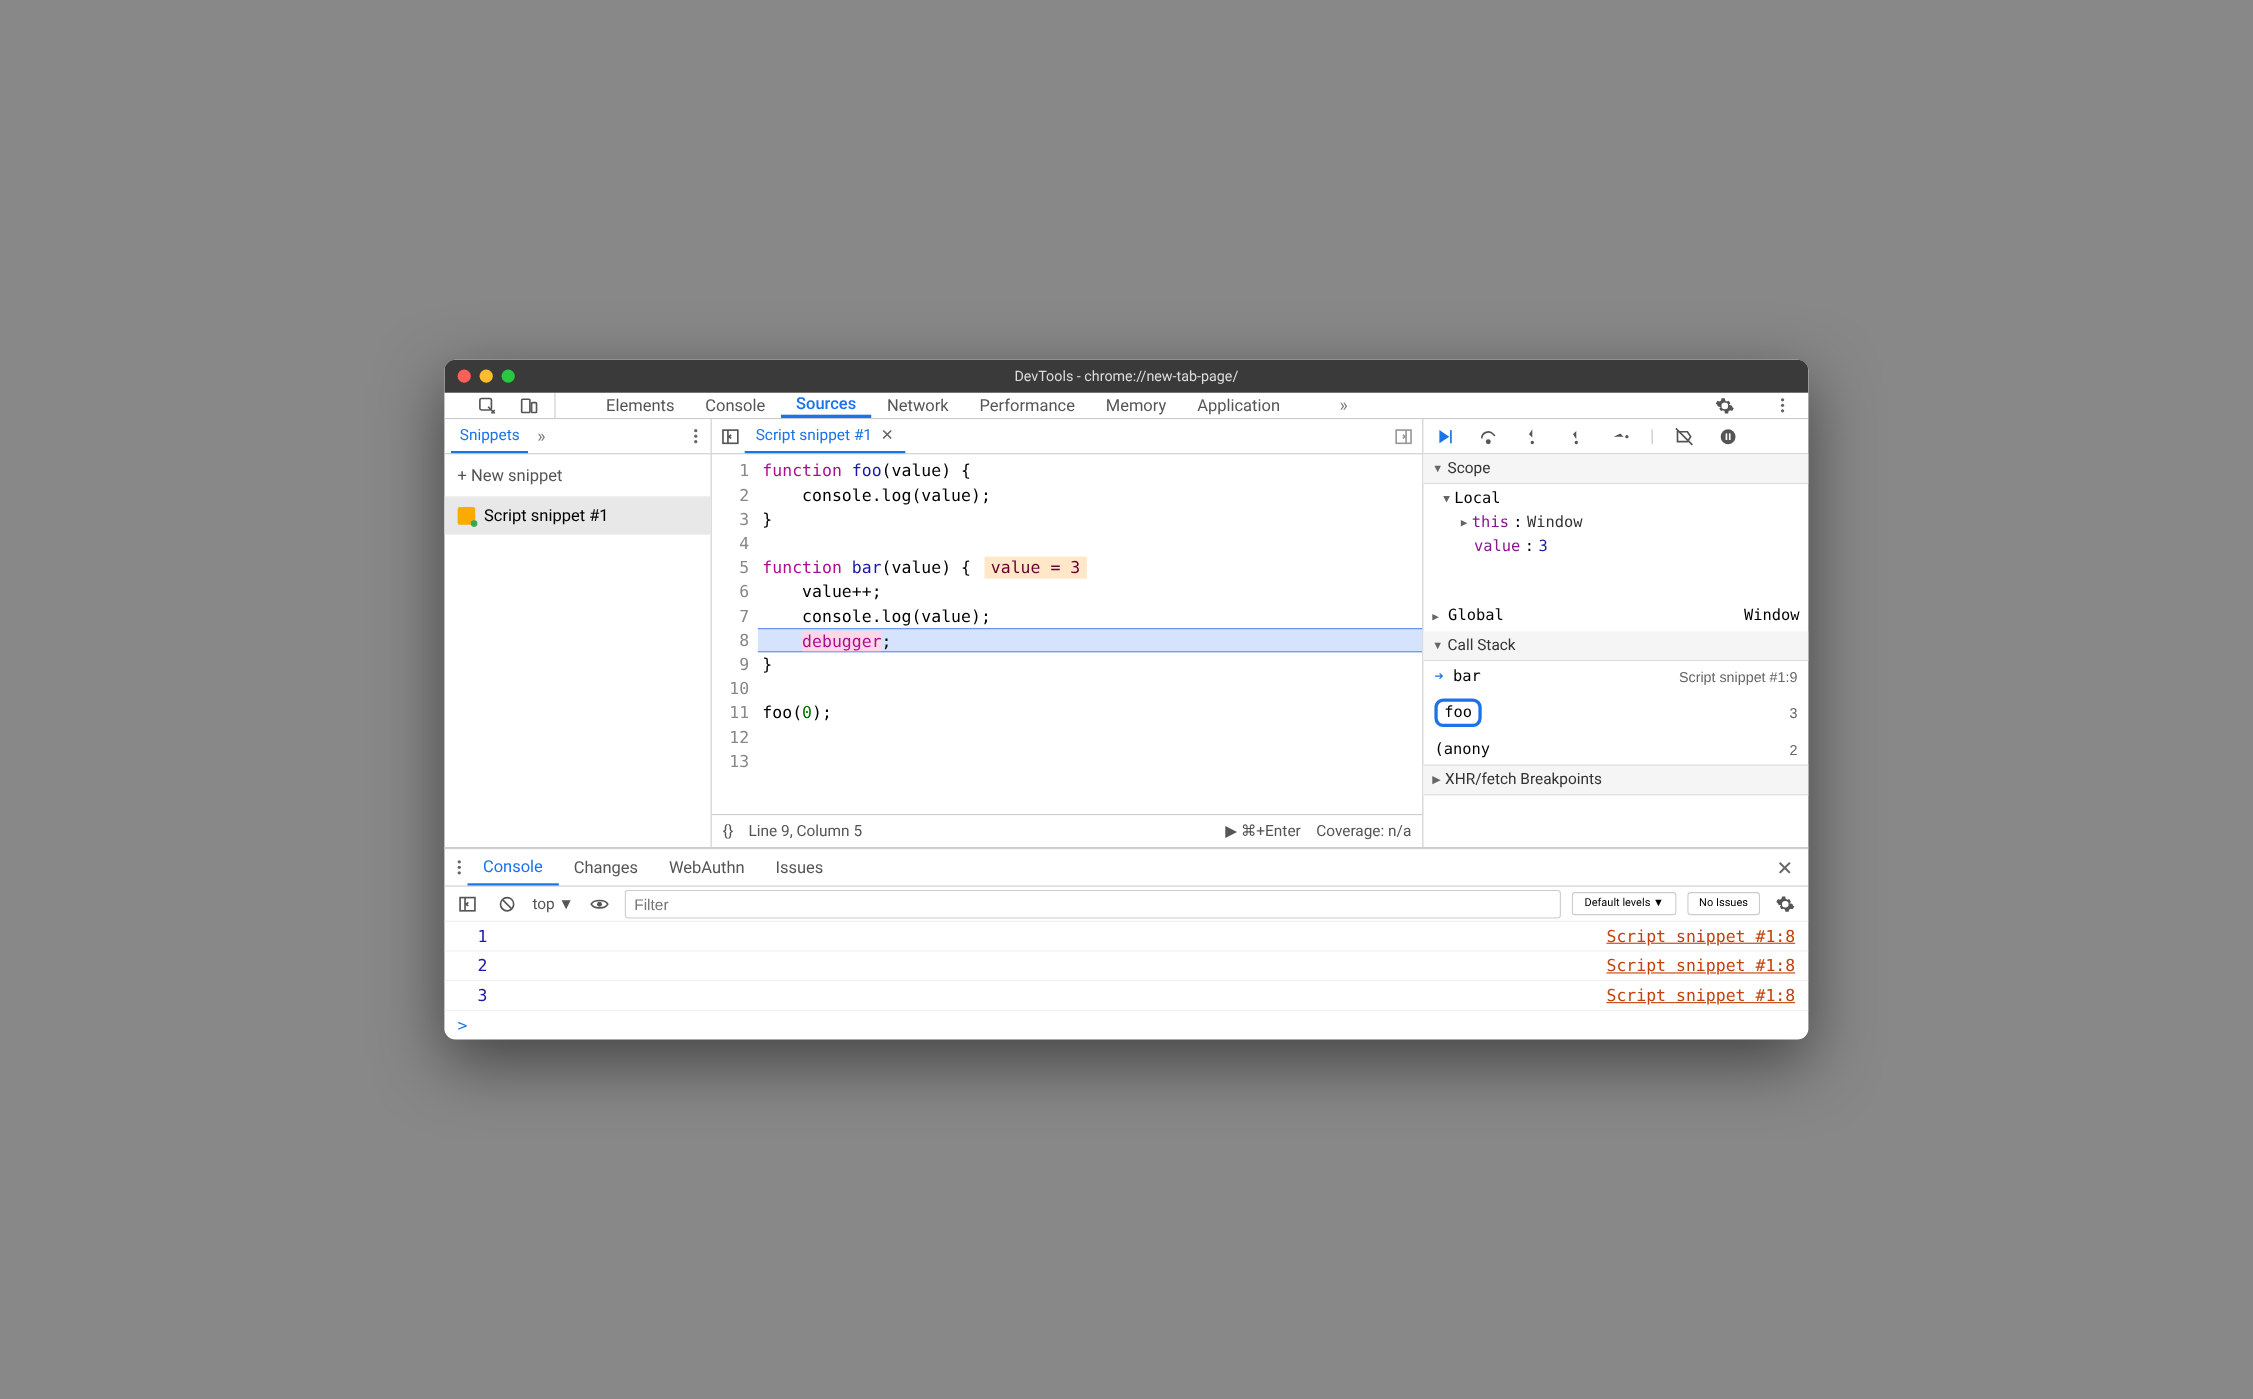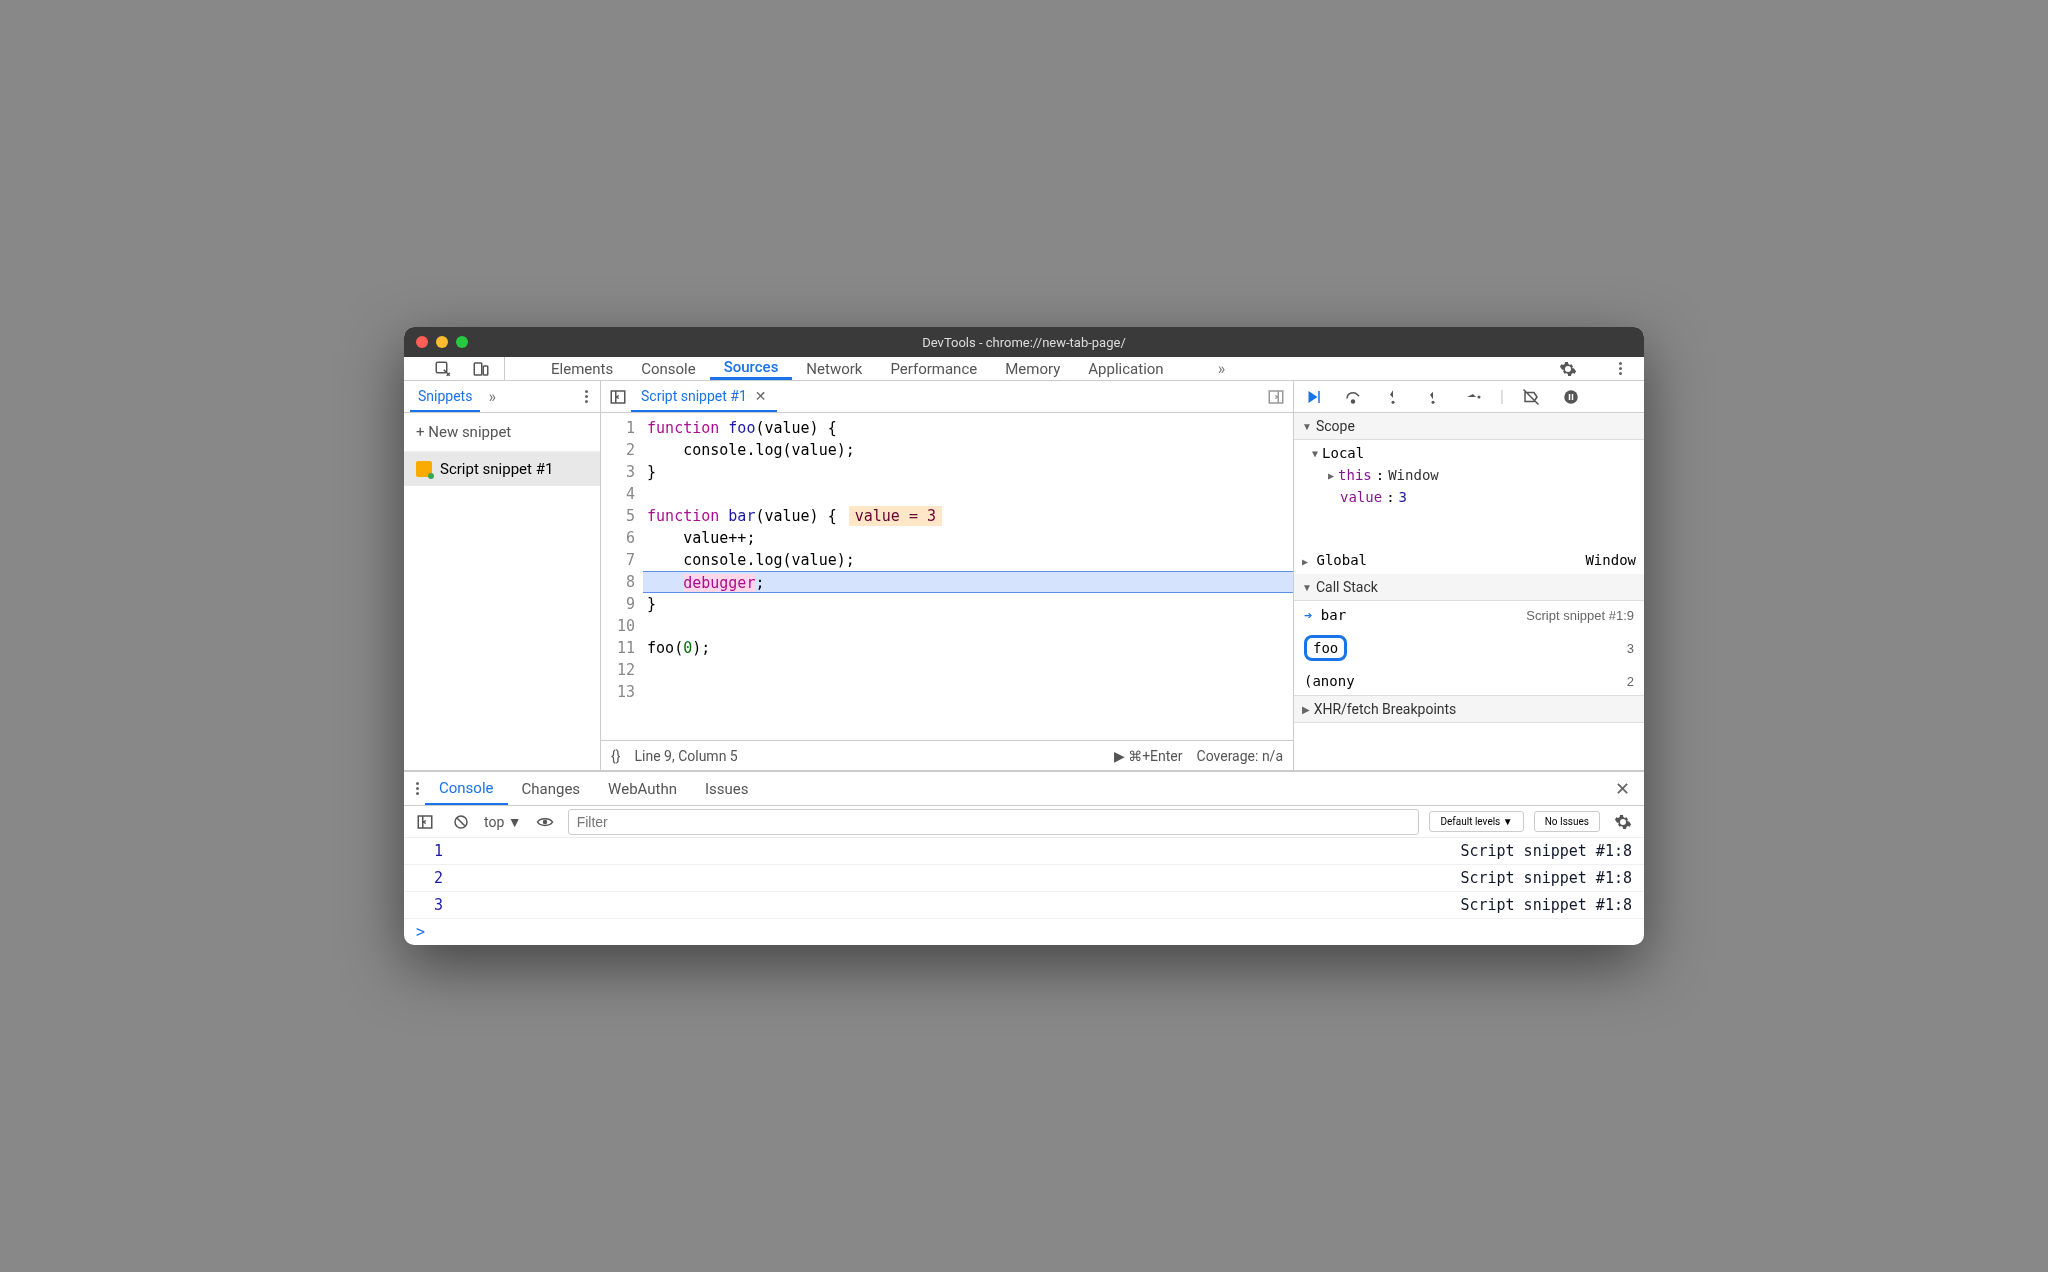--- a/index.html
+++ b/index.html
@@ -63,21 +63,21 @@
   font-weight: 500;
 }
 .tab-spacer { flex: 1; }
 .icon-btn { color: #555; cursor: pointer; padding: 4px; display:inline-flex; align-items:center; }
 .three-pane {
   display: flex;
   height: 390px;
   border-bottom: 1px solid #ccc;
 }
 .left-pane {
-  width: 197px;
+  width: 243px;
   border-right: 1px solid #ccc;
   display: flex;
   flex-direction: column;
 }
 .lp-tabs {
   display: flex;
   align-items: center;
   border-bottom: 1px solid #ccc;
   height: 32px;
   padding: 0 6px;
@@ -299,21 +299,21 @@
   font-family: Menlo, monospace;
   font-size: 15px;
 }
 .con-row {
   display: flex;
   justify-content: space-between;
   padding: 4px 12px;
   border-bottom: 1px solid #f0f0f0;
 }
 .con-val { color: #1a1aa6; padding-left: 18px; }
-.con-src { color: #0f172a; }
+.con-src { color: #c2410c; text-decoration: underline; }
 .prompt-row { color: #1a73e8; padding: 4px 12px; }
 
 svg { width: 18px; height: 18px; }
 .dots-v { display: inline-flex; flex-direction: column; gap: 2px; padding: 2px 6px; }
 .dots-v span { width: 3px; height: 3px; background: #666; border-radius: 50%; display:block; }
 </style>
 </head>
 <body>
 
 <div class="window">

